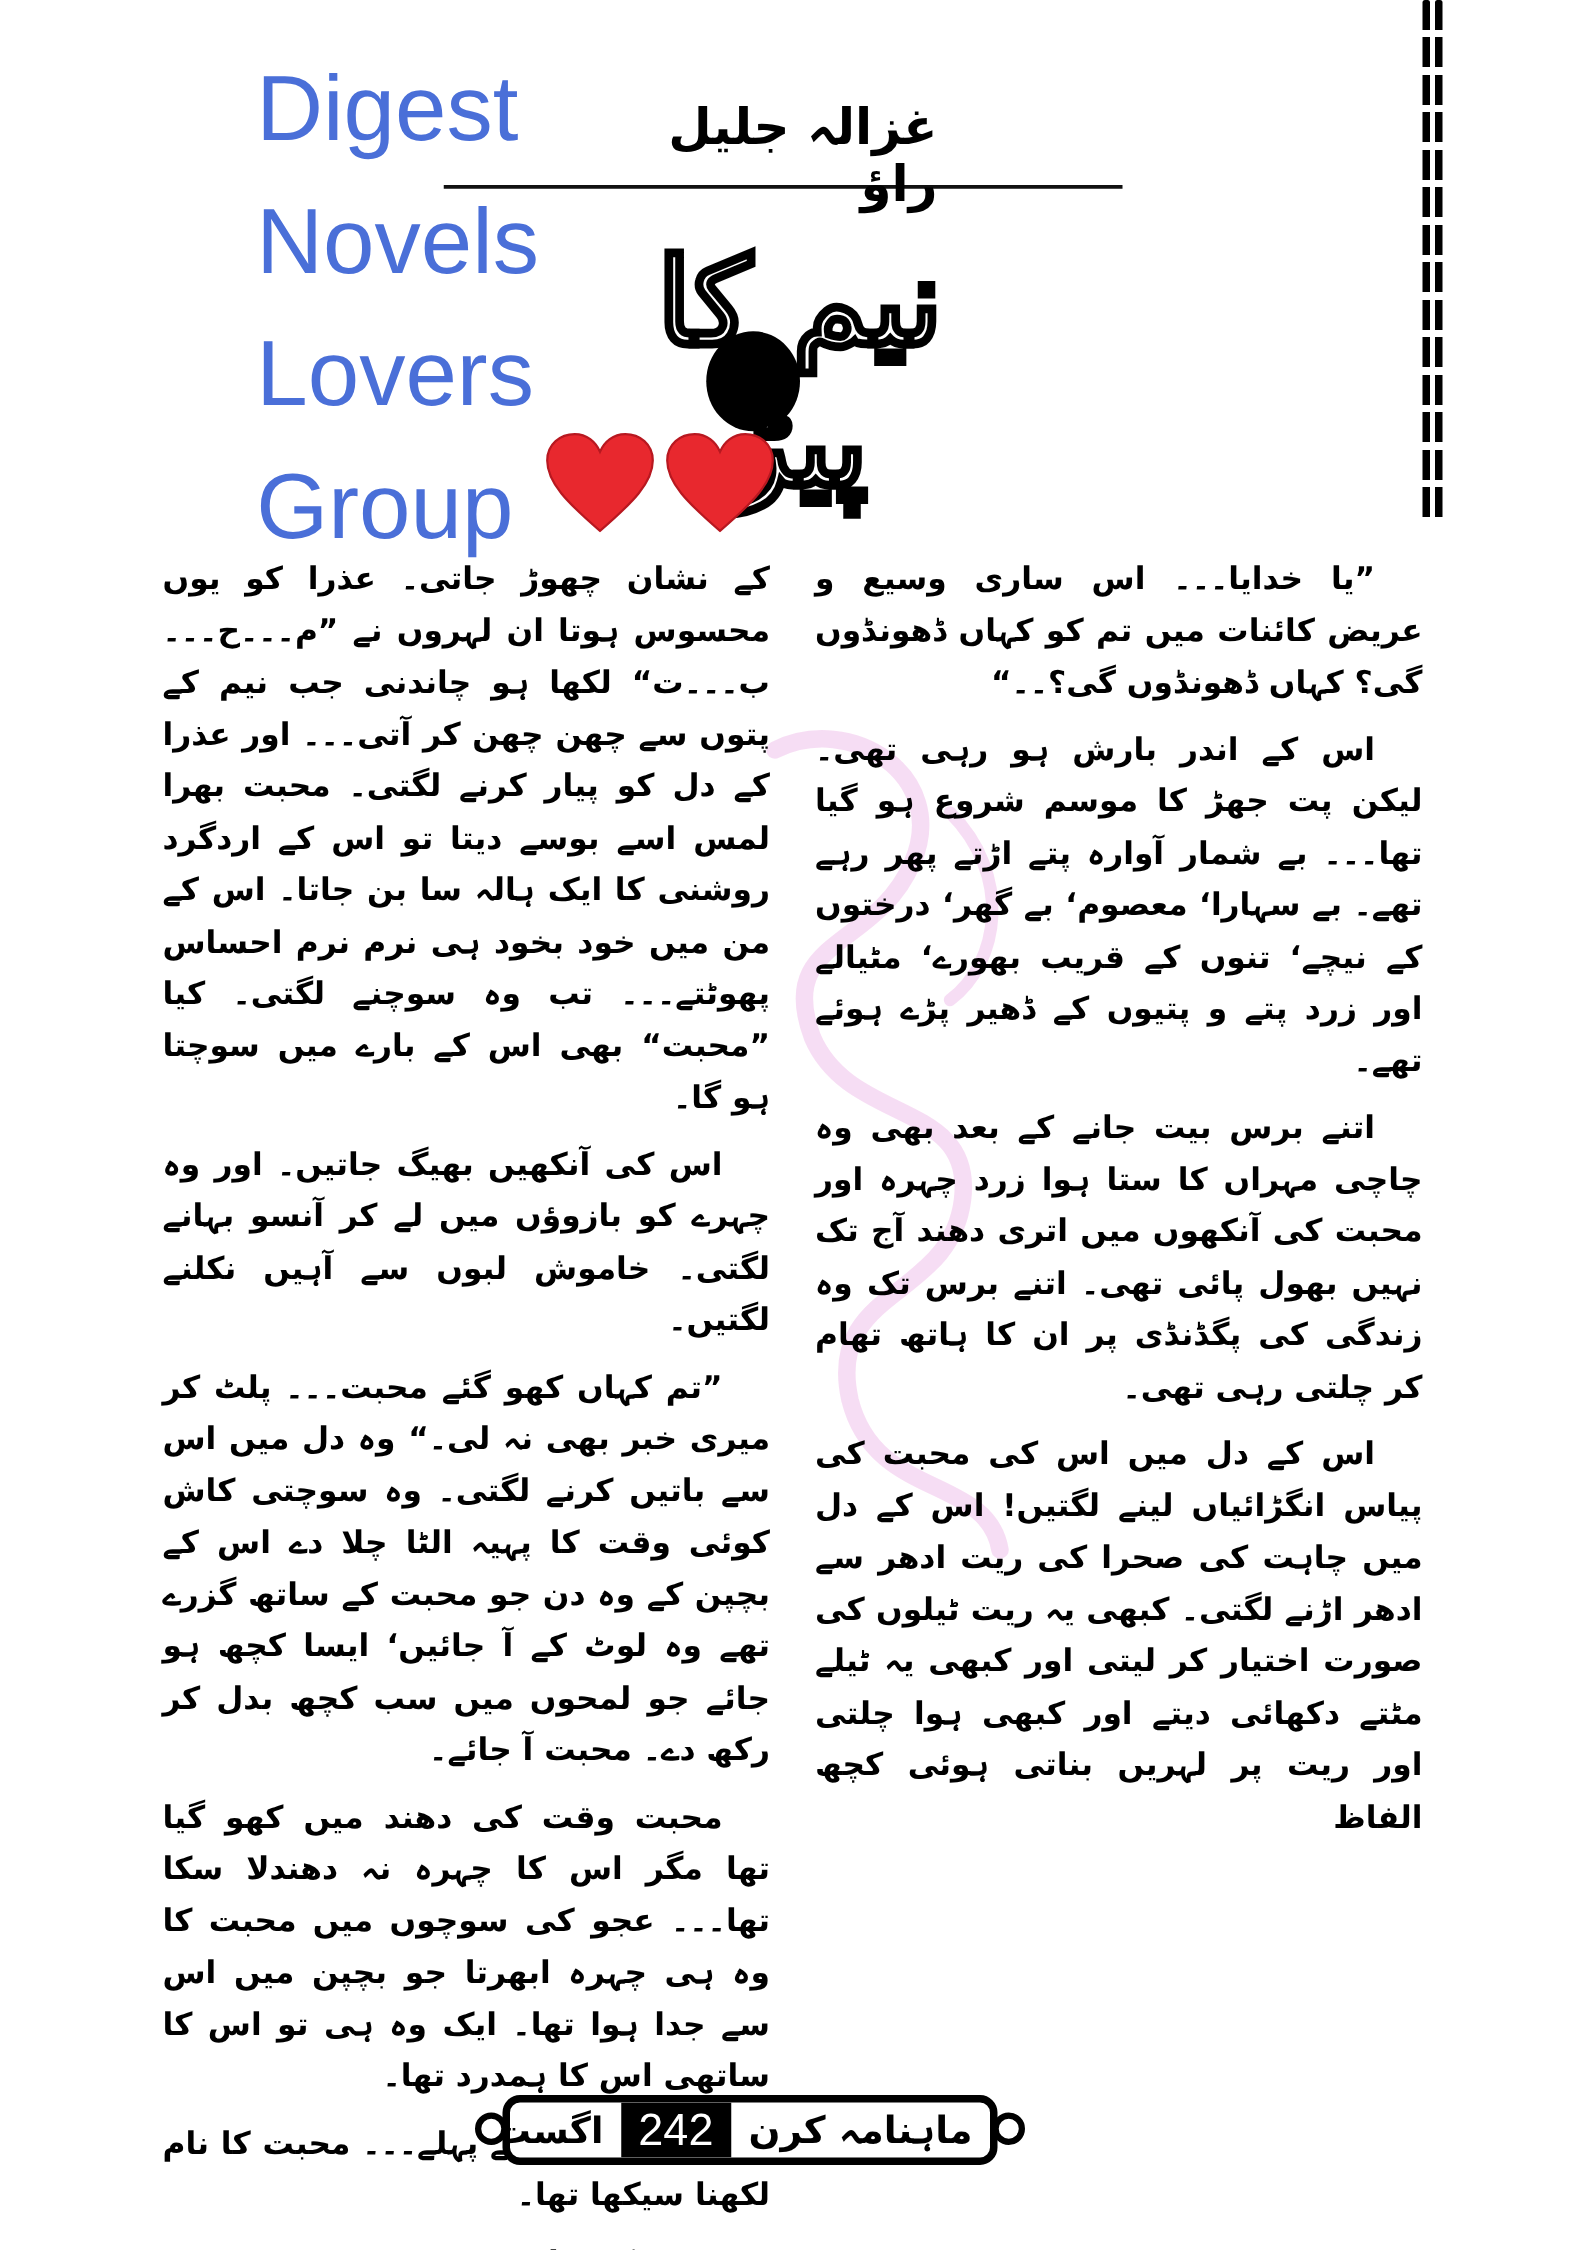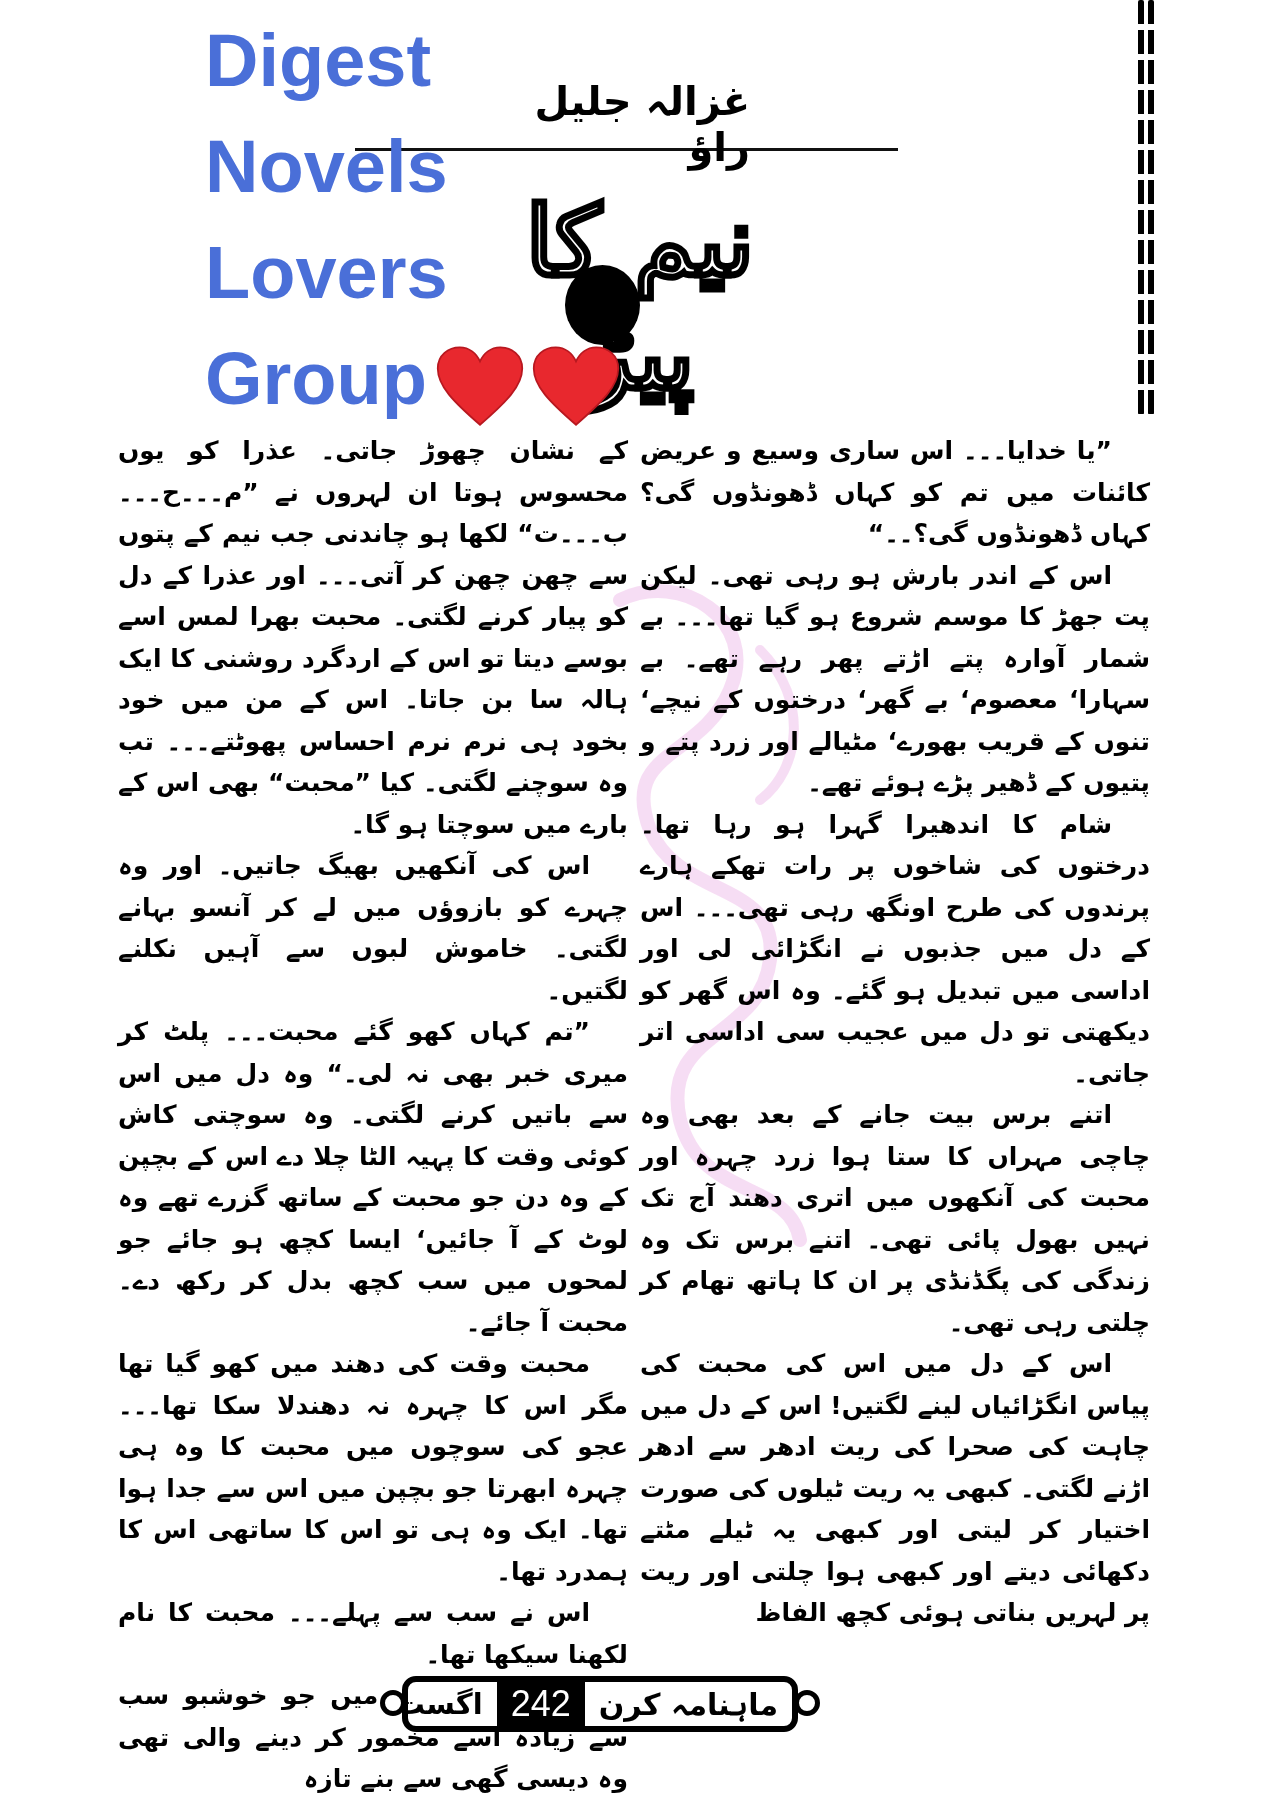--- a/index.html
+++ b/index.html
@@ -1,37 +1,37 @@
 <!DOCTYPE html>
 <html><head>
 <meta charset="utf-8">
 <style>
   html, body { margin: 0; padding: 0; background: #ffffff; }
   body { width: 1271px; height: 1800px; position: relative; overflow: hidden; font-family: "DejaVu Sans", sans-serif; color: #000; }
 
-  .watermark-group { position: absolute; left: 205px; top: 8px; z-index: 5; font-weight: bold; }
+  .watermark-group { position: absolute; left: 205px; top: 34px; z-index: 5; }
   .wm-line { font-family: "Liberation Sans", sans-serif; font-size: 74px; line-height: 106px; color: #4a6fd8; height: 106px; white-space: nowrap; }
   .hearts { position: absolute; left: 436px; top: 345px; z-index: 6; display: flex; gap: 8px; }
   .heart { width: 88px; height: 82px; }
 
   .author { position: absolute; left: 520px; top: 78px; width: 230px; font-family: "DejaVu Sans", sans-serif; font-size: 40px; font-weight: bold; direction: rtl; z-index: 3; }
   .title-rule { position: absolute; left: 355px; top: 148px; width: 543px; height: 3px; background: #111; z-index: 2; }
   .story-title { position: absolute; left: 470px; top: 175px; width: 340px; height: 170px; z-index: 3; }
   .story-title-text { position: absolute; left: 0; top: 10px; width: 340px; text-align: center; font-family: "DejaVu Serif", serif; font-size: 96px; font-weight: bold; color: #fff; -webkit-text-stroke: 4px #000; direction: rtl; }
   .title-blob { position: absolute; left: 95px; top: 90px; width: 75px; height: 80px; border-radius: 50%; background: #000; z-index: -1; }
 
   .side-bars { position: absolute; left: 1138px; top: 0; width: 20px; height: 415px; display: flex; gap: 4px; }
   .side-bar { width: 6px; height: 100%; background: repeating-linear-gradient(to bottom, #000 0 24px, transparent 24px 30px); border-radius: 2px; }
 
   .bg-mark { position: absolute; left: 560px; top: 560px; width: 300px; height: 700px; z-index: 0; opacity: 0.35; }
 
   .column { position: absolute; top: 430px; width: 510px; direction: rtl; text-align: justify; font-family: "DejaVu Sans", sans-serif; font-size: 25px; line-height: 41.5px; font-weight: bold; z-index: 2; }
   .col-right { left: 640px; }
   .col-left { left: 118px; }
-  .para { margin: 0; text-indent: 38px; }
+  .para { margin: 12px; text-indent: 38px; }
 
   .footer { position: absolute; left: 380px; top: 1668px; width: 440px; height: 72px; z-index: 3; }
   .footer-frame { position: absolute; left: 22px; top: 8px; right: 22px; bottom: 8px; border: 6px solid #000; border-radius: 14px; background: #fff; display: flex; align-items: center; direction: rtl; overflow: hidden; }
   .footer-cap { position: absolute; top: 22px; width: 26px; height: 26px; border: 5px solid #000; border-radius: 50%; background: #fff; box-sizing: border-box; }
   .cap-left { left: 0; } .cap-right { right: 0; }
   .footer-mag { flex: 0 0 auto; padding: 0 14px; font-size: 30px; font-weight: bold; }
   .footer-page { flex: 0 0 auto; background: #000; color: #fff; font-family: "Liberation Sans", sans-serif; font-size: 36px; padding: 6px 14px; height: 100%; display: flex; align-items: center; box-sizing: border-box; direction: ltr; }
   .footer-month { flex: 0 0 auto; padding: 0 14px; font-size: 29px; font-weight: bold; }
 </style>
 </head>
@@ -65,21 +65,20 @@
 </div>
 
 <svg class="bg-mark" viewBox="0 0 300 700">
   <path d="M60 40 C120 10 200 60 170 130 C140 200 60 190 90 270 C120 340 220 320 210 400 C200 480 100 470 120 560 C140 640 230 620 240 680" fill="none" stroke="#e8a0e0" stroke-width="14" stroke-linecap="round"></path>
   <path d="M200 90 C250 140 240 210 200 240" fill="none" stroke="#e8a0e0" stroke-width="10" stroke-linecap="round"></path>
 </svg>
 
 <div class="column col-right">
   <p class="para">”یا خدایا۔۔۔ اس ساری وسیع و عریض کائنات میں تم کو کہاں ڈھونڈوں گی؟ کہاں ڈھونڈوں گی؟۔۔“</p>
   <p class="para">اس کے اندر بارش ہو رہی تھی۔ لیکن پت جھڑ کا موسم شروع ہو گیا تھا۔۔۔ بے شمار آوارہ پتے اڑتے پھر رہے تھے۔ بے سہارا‘ معصوم‘ بے گھر‘ درختوں کے نیچے‘ تنوں کے قریب بھورے‘ مٹیالے اور زرد پتے و پتیوں کے ڈھیر پڑے ہوئے تھے۔</p>
-  <p class="para">شام کا اندھیرا گہرا ہو رہا تھا۔ درختوں کی شاخوں پر رات تھکے ہارے پرندوں کی طرح اونگھ رہی تھی۔۔۔ اس کے دل میں جذبوں نے انگڑائی لی اور اداسی میں تبدیل ہو گئے۔ وہ اس گھر کو دیکھتی تو دل میں عجیب سی اداسی اتر جاتی۔</p>
   <p class="para">اتنے برس بیت جانے کے بعد بھی وہ چاچی مہراں کا ستا ہوا زرد چہرہ اور محبت کی آنکھوں میں اتری دھند آج تک نہیں بھول پائی تھی۔ اتنے برس تک وہ زندگی کی پگڈنڈی پر ان کا ہاتھ تھام کر چلتی رہی تھی۔</p>
   <p class="para">اس کے دل میں اس کی محبت کی پیاس انگڑائیاں لینے لگتیں! اس کے دل میں چاہت کی صحرا کی ریت ادھر سے ادھر اڑنے لگتی۔ کبھی یہ ریت ٹیلوں کی صورت اختیار کر لیتی اور کبھی یہ ٹیلے مٹتے دکھائی دیتے اور کبھی ہوا چلتی اور ریت پر لہریں بناتی ہوئی کچھ الفاظ</p>
 </div>
 
 <div class="column col-left">
   <p class="para" style="text-indent:0">کے نشان چھوڑ جاتی۔ عذرا کو یوں محسوس ہوتا ان لہروں نے ”م۔۔۔ح۔۔۔ب۔۔۔ت“ لکھا ہو چاندنی جب نیم کے پتوں سے چھن چھن کر آتی۔۔۔ اور عذرا کے دل کو پیار کرنے لگتی۔ محبت بھرا لمس اسے بوسے دیتا تو اس کے اردگرد روشنی کا ایک ہالہ سا بن جاتا۔ اس کے من میں خود بخود ہی نرم نرم احساس پھوٹتے۔۔۔ تب وہ سوچنے لگتی۔ کیا ”محبت“ بھی اس کے بارے میں سوچتا ہو گا۔</p>
   <p class="para">اس کی آنکھیں بھیگ جاتیں۔ اور وہ چہرے کو بازوؤں میں لے کر آنسو بہانے لگتی۔ خاموش لبوں سے آہیں نکلنے لگتیں۔</p>
   <p class="para">”تم کہاں کھو گئے محبت۔۔۔ پلٹ کر میری خبر بھی نہ لی۔“ وہ دل میں اس سے باتیں کرنے لگتی۔ وہ سوچتی کاش کوئی وقت کا پہیہ الٹا چلا دے اس کے بچپن کے وہ دن جو محبت کے ساتھ گزرے تھے وہ لوٹ کے آ جائیں‘ ایسا کچھ ہو جائے جو لمحوں میں سب کچھ بدل کر رکھ دے۔ محبت آ جائے۔</p>
   <p class="para">محبت وقت کی دھند میں کھو گیا تھا مگر اس کا چہرہ نہ دھندلا سکا تھا۔۔۔ عجو کی سوچوں میں محبت کا وہ ہی چہرہ ابھرتا جو بچپن میں اس سے جدا ہوا تھا۔ ایک وہ ہی تو اس کا ساتھی اس کا ہمدرد تھا۔</p>
   <p class="para">اس نے سب سے پہلے۔۔۔ محبت کا نام لکھنا سیکھا تھا۔</p>

